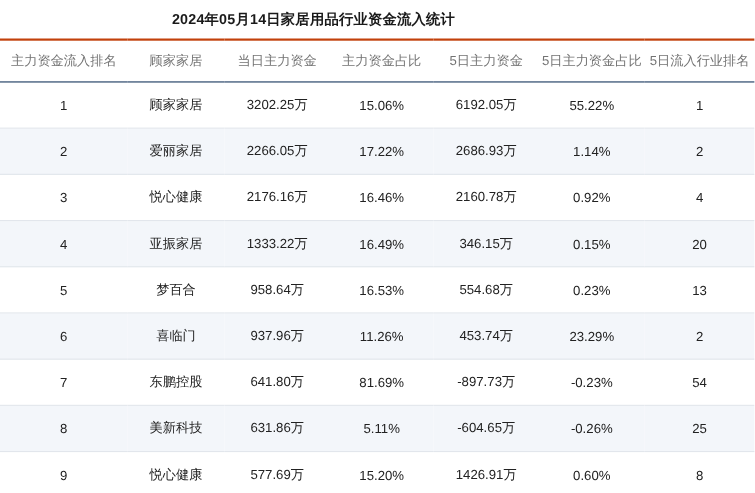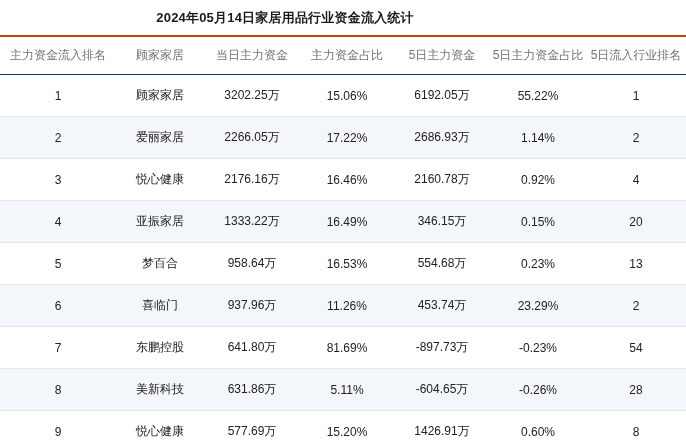--- a/index.html
+++ b/index.html
@@ -158,21 +158,21 @@
         <td>-0.23%</td>
         <td>54</td>
       </tr>
       <tr class="row-alt">
         <td>8</td>
         <td>美新科技</td>
         <td>631.86万</td>
         <td>5.11%</td>
         <td>-604.65万</td>
         <td>-0.26%</td>
-        <td>28</td>
+        <td>25</td>
       </tr>
       <tr class="row-norm">
         <td>9</td>
         <td>悦心健康</td>
         <td>577.69万</td>
         <td>15.20%</td>
         <td>1426.91万</td>
         <td>0.60%</td>
         <td>8</td>
       </tr>

